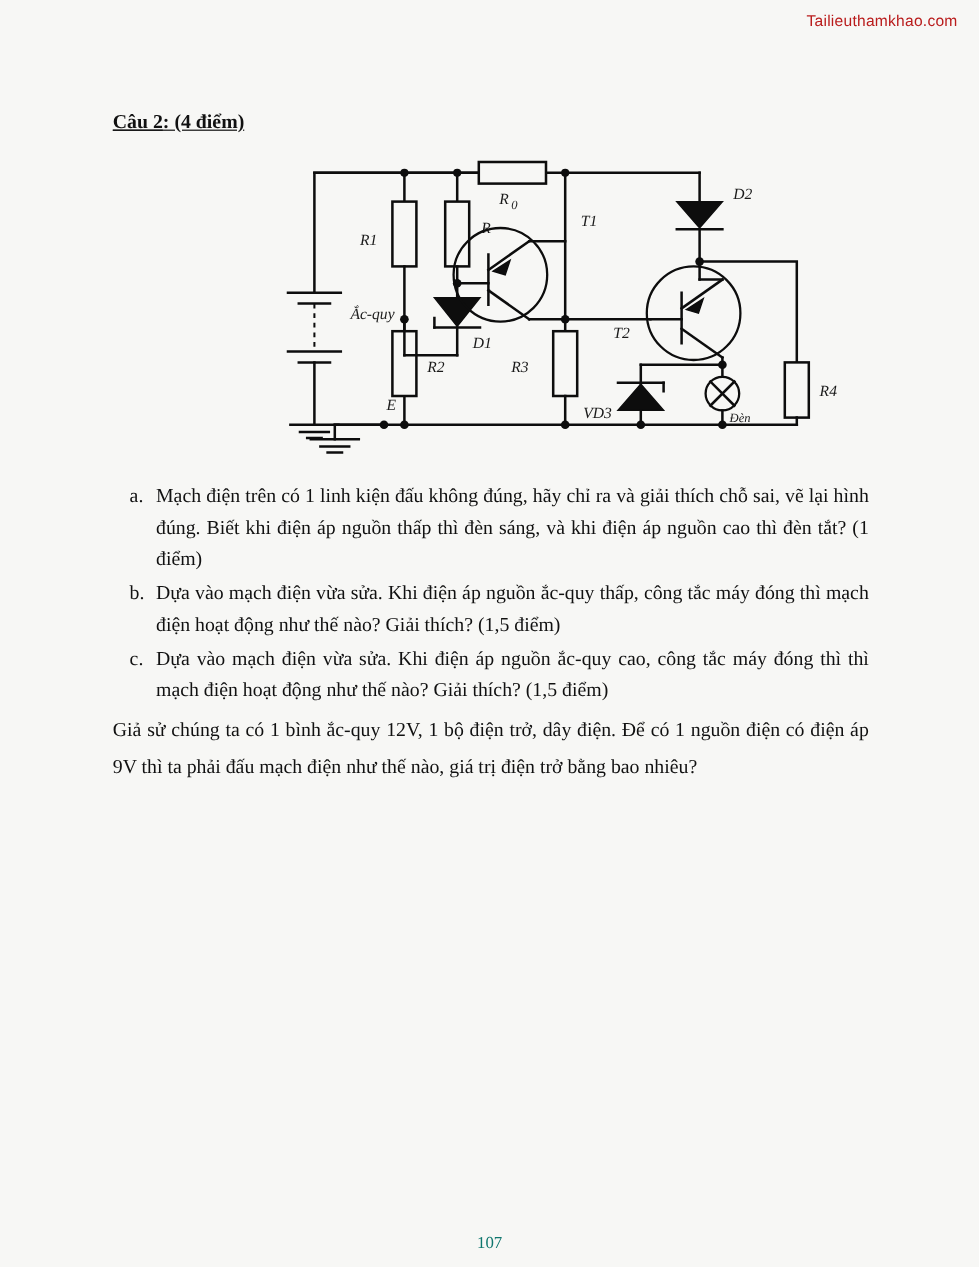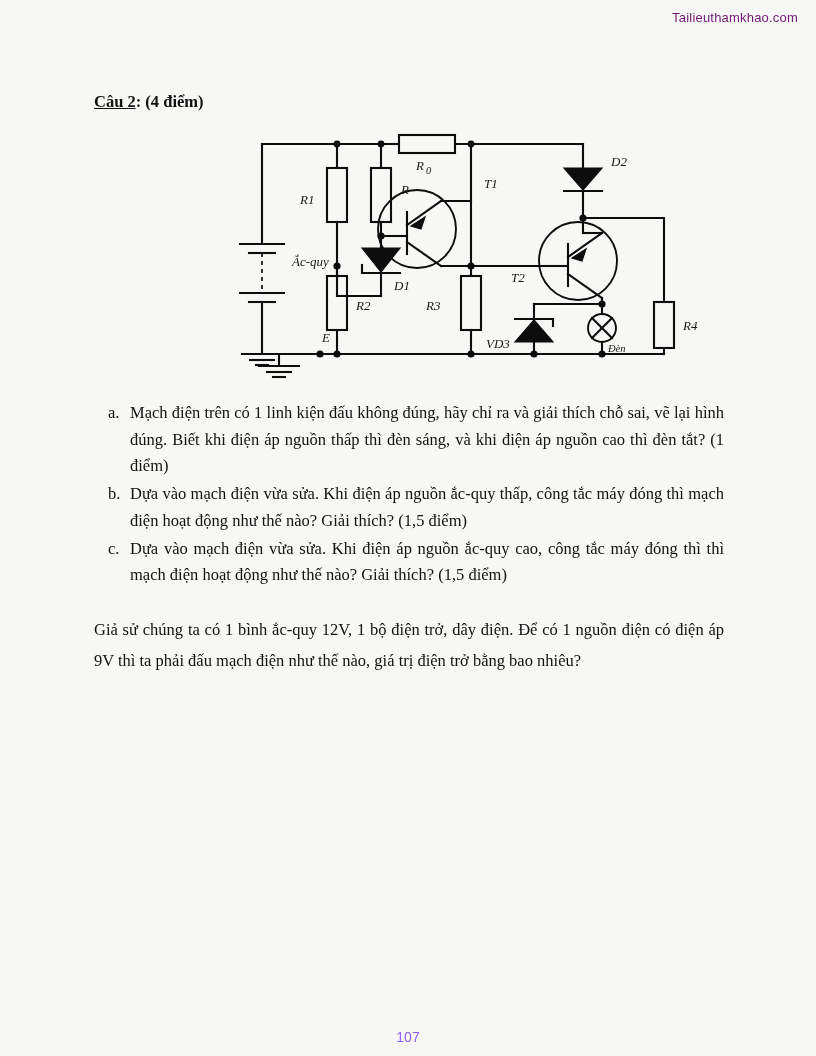--- a/index.html
+++ b/index.html
@@ -17,35 +17,36 @@
     background: #f7f7f5;
     margin: 0 auto;
     overflow: hidden;
   }
   .watermark {
     position: absolute;
     top: 10px;
     right: 18px;
     font-family: "Liberation Sans", "DejaVu Sans", sans-serif;
     font-size: 13px;
-    color: #701a75;
+    color: #b91c1c;
     letter-spacing: 0.2px;
     user-select: none;
   }
   .content {
     position: absolute;
     left: 94px;
     top: 92px;
     width: 630px;
   }
   .heading {
     font-size: 16.5px;
     font-weight: bold;
     margin: 0 0 14px 0;
     color: #111;
+    text-decoration: underline;
   }
   .heading .u {
     text-decoration: underline;
   }
   .para {
     font-size: 16.5px;
     line-height: 1.62;
     text-align: justify;
     color: #111;
     margin: 0;
@@ -77,32 +78,32 @@
   }
   ol.qlist li .marker {
     position: absolute;
     left: 14px;
     top: 0;
   }
   .heading3 {
     margin-top: 18px;
   }
   .para3 {
-    margin-top: 26px;
+    margin-top: 4px;
     line-height: 1.85;
   }
   .pagenum {
     position: absolute;
     left: 0;
     right: 0;
     top: 1029px;
     text-align: center;
     font-size: 14px;
-    color: #8b5cf6;
-    font-family: Liberation Sans, sans-serif;
+    color: #0f766e;
+    font-family: Liberation Serif, serif;
   }
   .clabel {
     font-family: "Liberation Serif", "DejaVu Serif", serif;
     font-style: italic;
     font-size: 13px;
     fill: #1a1a1a;
   }
   .clabel-sm {
     font-family: "Liberation Serif", "DejaVu Serif", serif;
     font-style: italic;

